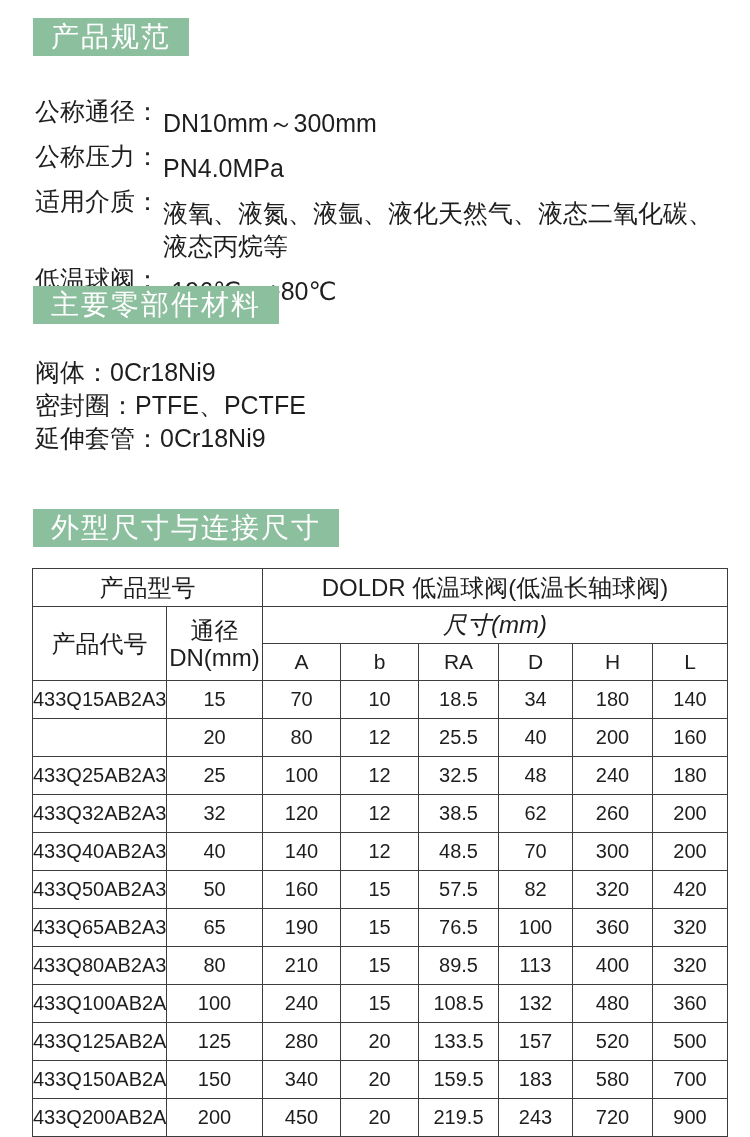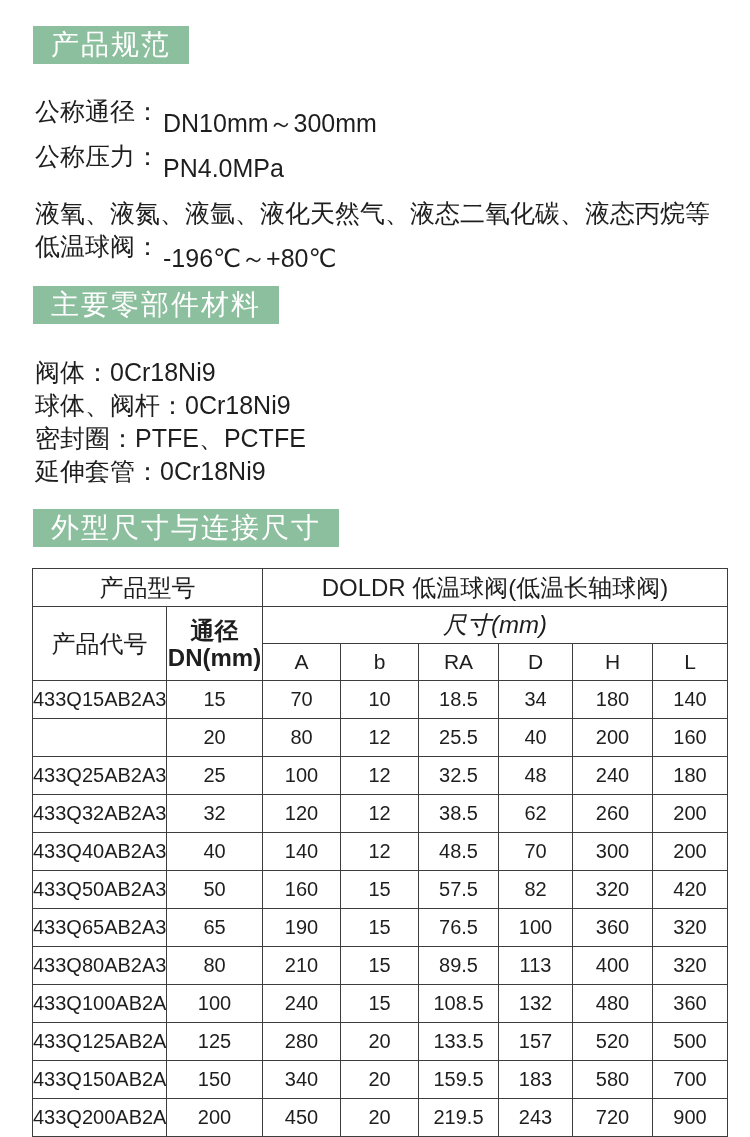--- a/index.html
+++ b/index.html
@@ -14,21 +14,21 @@
   .section-bar {
     position: absolute;
     background: #8cbf9e;
     color: #ffffff;
     font-size: 28px;
     line-height: 38px;
     padding: 0 18px;
     letter-spacing: 2px;
     white-space: nowrap;
   }
-  .bar-spec       { left: 33px; top: 26px;  }
+  .bar-spec       { left: 33px; top: 18px;  }
   .bar-materials  { left: 33px; top: 286px; }
   .bar-dimensions { left: 33px; top: 509px; }
 
   .spec-list {
     position: absolute; left: 35px; top: 95px; width: 692px;
   }
   .spec-row { display: flex; font-size: 25px; line-height: 33px; }
   .spec-label { flex: 0 0 128px; white-space: nowrap; }
   .spec-value { flex: 1; margin-top: 12px; }
 
@@ -50,55 +50,53 @@
     vertical-align: middle;
     font-weight: normal;
     padding: 0;
     overflow: hidden;
   }
   .dims .h1 { height: 37px; font-size: 24px; }
   .dims .h2 { font-size: 24px; }
   .dims .size-h { height: 36px; font-style: italic; }
   .dims .h3 { height: 36px; font-size: 21px; }
   .dims td  { height: 37px; font-size: 20px; }
-  .dn-line { line-height: 27px; font-weight: bold; }
+  .dn-line { line-height: 27px; }
 </style>
 </head>
 <body>
 
 <div>
 
   <div class="section-bar bar-spec">产品规范</div>
 
   <div class="spec-list">
     <div class="spec-row">
       <span class="spec-label">公称通径：</span>
       <span class="spec-value">DN10mm～300mm</span>
     </div>
     <div class="spec-row">
       <span class="spec-label">公称压力：</span>
       <span class="spec-value">PN4.0MPa</span>
     </div>
     <div class="spec-row">
+      <span class="spec-label">适用介质：</span>
       <span class="spec-value">液氧、液氮、液氩、液化天然气、液态二氧化碳、液态丙烷等</span>
     </div>
     <div class="spec-row">
       <span class="spec-label">低温球阀：</span>
       <span class="spec-value">-196℃～+80℃</span>
     </div>
   </div>
 
   <div class="section-bar bar-materials">主要零部件材料</div>
 
   <div class="mat-list">
     <div class="mat-row">
       <span>阀体：</span><span>0Cr18Ni9</span>
-    </div>
-    <div class="mat-row">
-      <span>球体、阀杆：</span><span>0Cr18Ni9</span>
     </div>
     <div class="mat-row">
       <span>密封圈：</span><span>PTFE、PCTFE</span>
     </div>
     <div class="mat-row">
       <span>延伸套管：</span><span>0Cr18Ni9</span>
     </div>
   </div>
 
   <div class="section-bar bar-dimensions">外型尺寸与连接尺寸</div>

